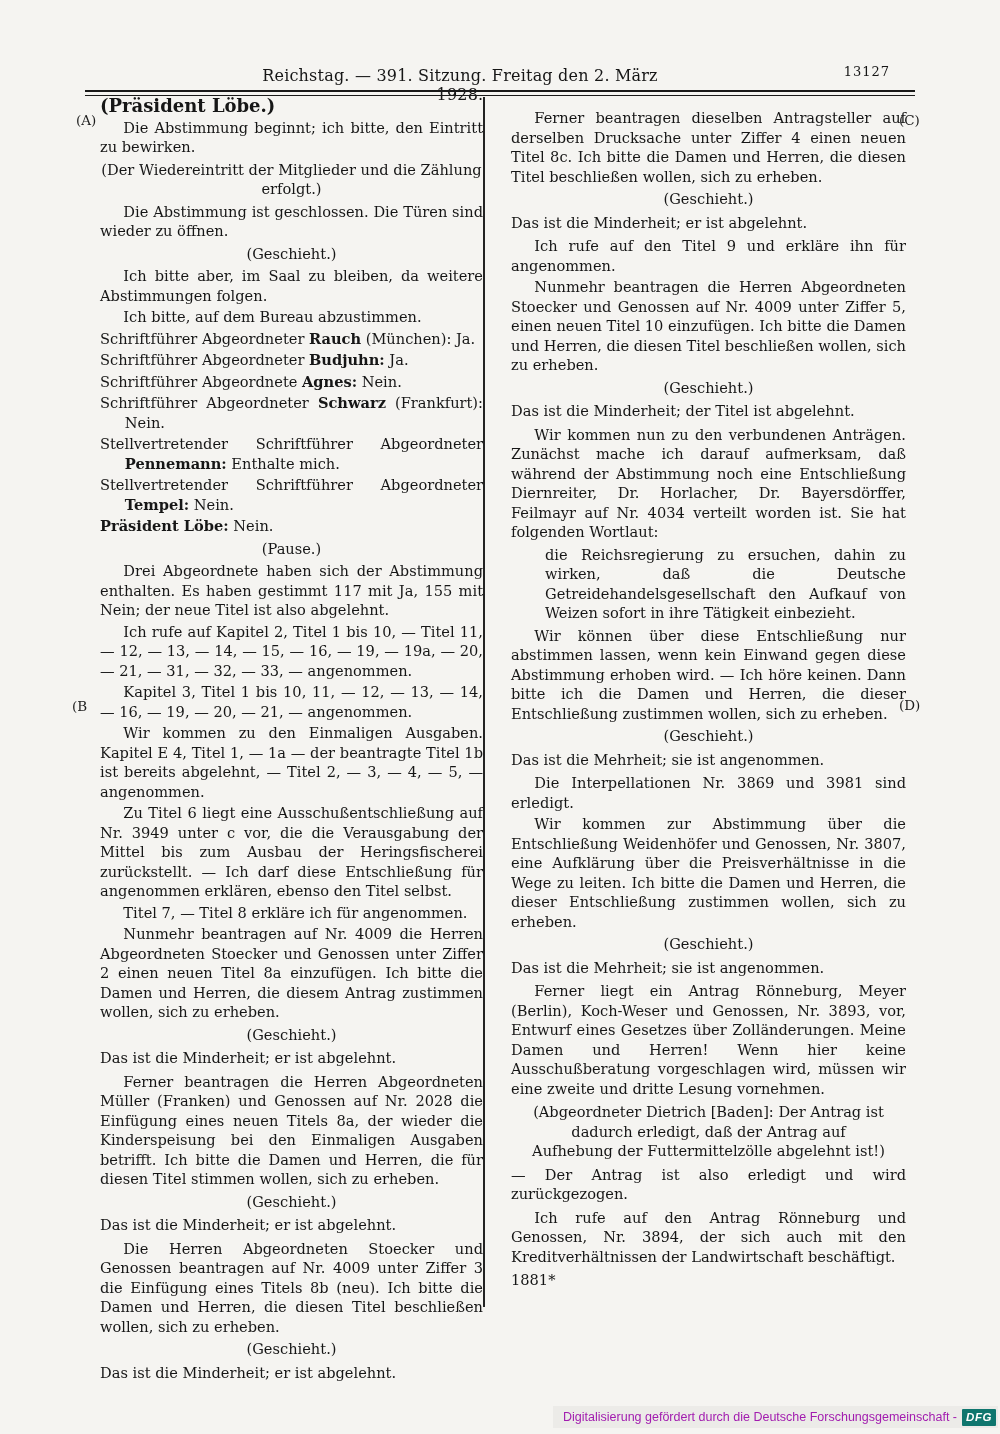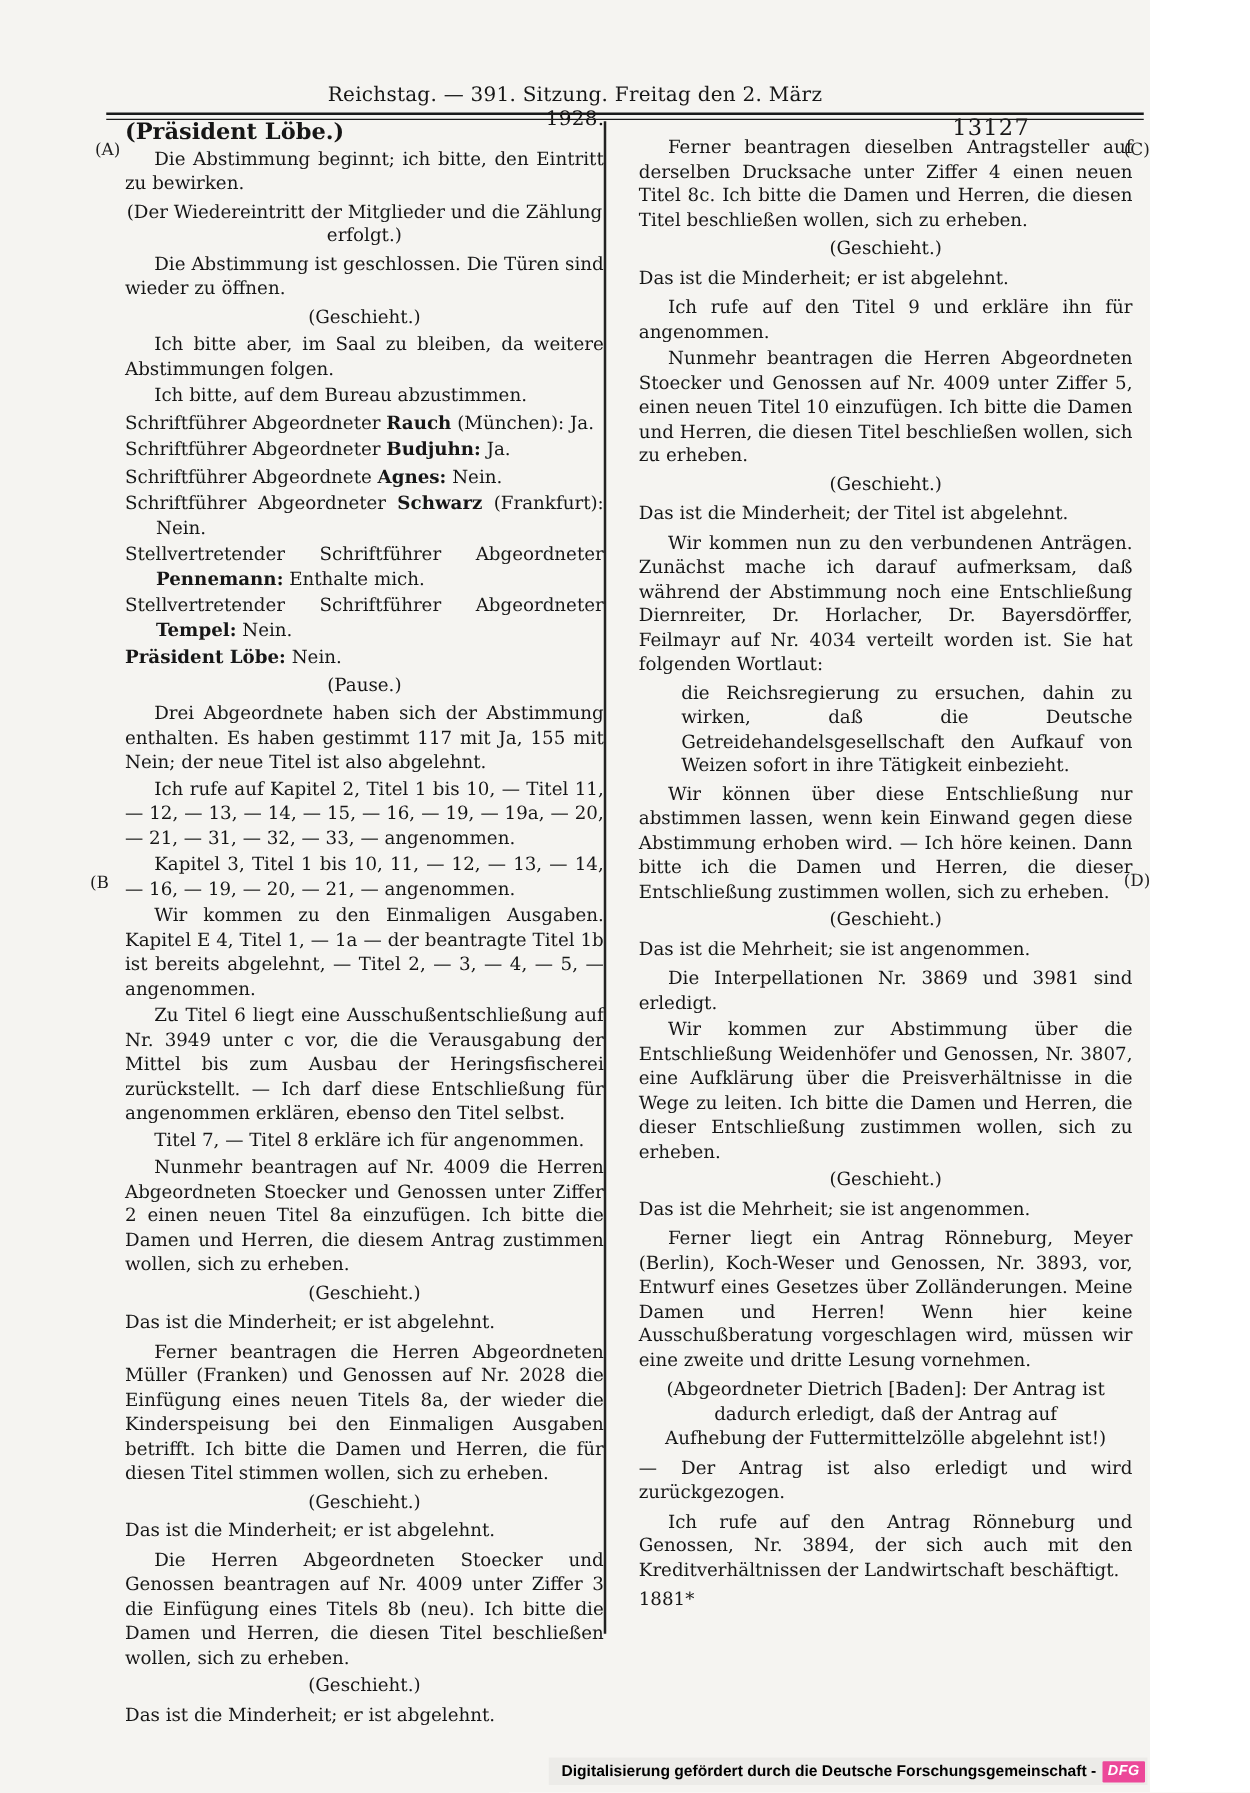--- a/index.html
+++ b/index.html
@@ -1,32 +1,32 @@
 <!DOCTYPE html>
 <html lang="de"><head>
 <meta charset="utf-8">
 <style>
   html,body{margin:0;padding:0;}
   body{background:#ffffff;}
   .page{
     position:relative;
-    width:920px;height:1434px;
+    width:1000px;height:1434px;
     background:#f5f4f1;
     font-family:"DejaVu Serif", serif;
     color:#161616;
     overflow:hidden;
   }
   
   .header-title{
     position:absolute;left:240px;top:66px;width:440px;
     text-align:center;font-size:16px;letter-spacing:.2px;
   }
   .page-number{
-    position:absolute;top:64px;right:96px;
-    font-size:18px;letter-spacing:1px;margin-top:28px;
+    position:absolute;top:64px;right:110px;
+    font-size:13px;letter-spacing:1px;
   }
   .header-rule{
     position:absolute;left:85px;top:90px;width:830px;height:3px;
     border-top:2px solid #1a1a1a;border-bottom:1px solid #1a1a1a;
   }
   .column-divider{
     position:absolute;left:483px;top:97px;width:1.5px;height:1210px;
     background:#222;
   }
   
@@ -53,21 +53,21 @@
   .mk-c{left:899px;top:112px;}
   .mk-d{left:899px;top:697px;}
   
   .footer{
     position:absolute;right:2px;bottom:6px;height:22px;
     display:flex;align-items:center;gap:5px;
     background:rgba(0,0,0,0.035);padding:0 2px 0 10px;
   }
   .footer-text{
     font-family:"Liberation Sans", sans-serif;
-    font-weight:bold;font-size:12.5px;color:#000000;
+    font-weight:normal;font-size:12.5px;color:#a21caf;
   }
   .dfg-box{
     width:34px;height:17px;border-radius:1px;
     display:flex;align-items:center;justify-content:center;
     color:#fff;font-family:"Liberation Sans", sans-serif;
     font-weight:bold;font-style:italic;font-size:11.5px;letter-spacing:.5px;
   }
 </style>
 </head>
 <body>
@@ -136,16 +136,16 @@
       <p class="blk result"><span>Das ist die Mehrheit; sie ist angenommen.</span></p>
       <p class="blk para"><span>Ferner liegt ein Antrag Rönneburg, Meyer (Berlin), Koch-Weser und Genossen, Nr. 3893, vor, Entwurf eines Gesetzes über Zolländerungen. Meine Damen und Herren! Wenn hier keine Ausschußberatung vorgeschlagen wird, müssen wir eine zweite und dritte Lesung vornehmen.</span></p>
       <p class="blk interjection"><span>(Abgeordneter Dietrich [Baden]: Der Antrag ist dadurch erledigt, daß der Antrag auf Aufhebung der Futtermittelzölle abgelehnt ist!)</span></p>
       <p class="blk result"><span>— Der Antrag ist also erledigt und wird zurückgezogen.</span></p>
       <p class="blk para"><span>Ich rufe auf den Antrag Rönneburg und Genossen, Nr. 3894, der sich auch mit den Kreditverhältnissen der Landwirtschaft beschäftigt.</span></p>
       <p class="blk pagenote"><span>1881*</span></p>
     </div>
 
   <div class="footer">
     <span class="footer-text">Digitalisierung gefördert durch die Deutsche Forschungsgemeinschaft -</span>
-    <span class="dfg-box" id="dfg-box" style="background: #ec4899;">DFG</span>
+    <span class="dfg-box" id="dfg-box" style="background: #0f766e;">DFG</span>
   </div>
 
 </div>
 
 </body></html>

